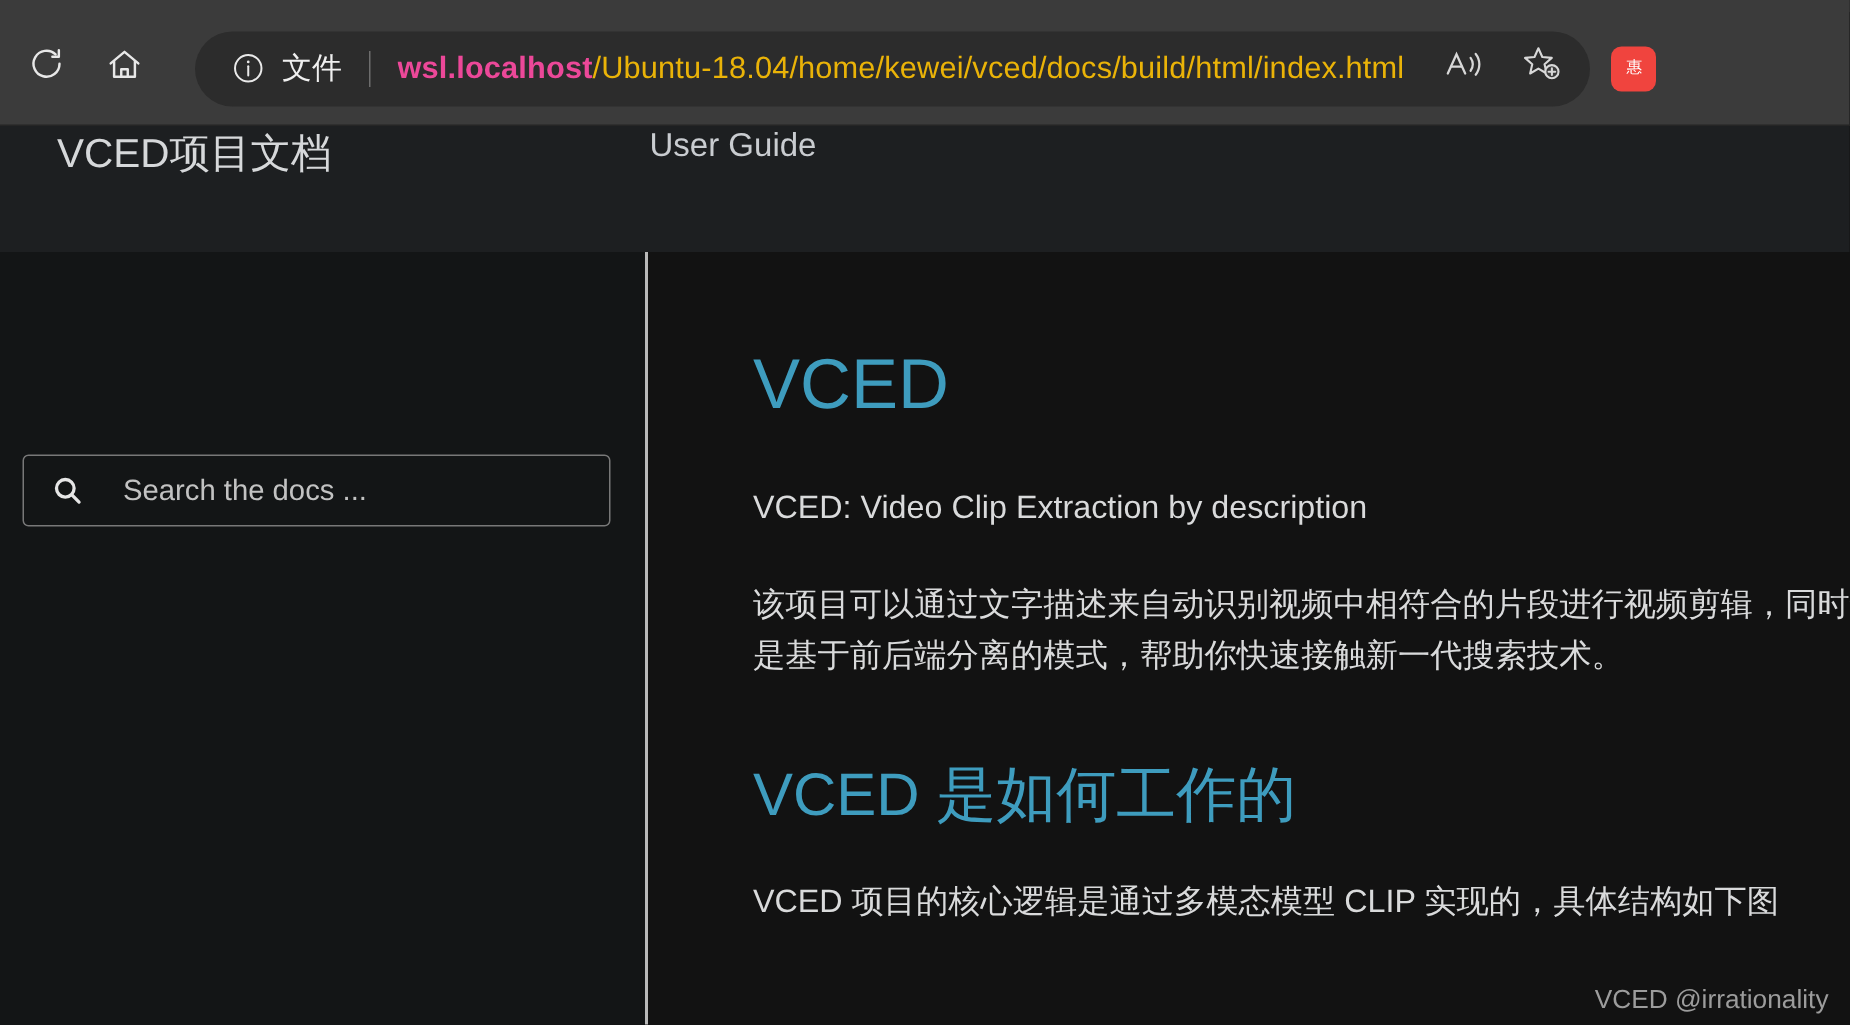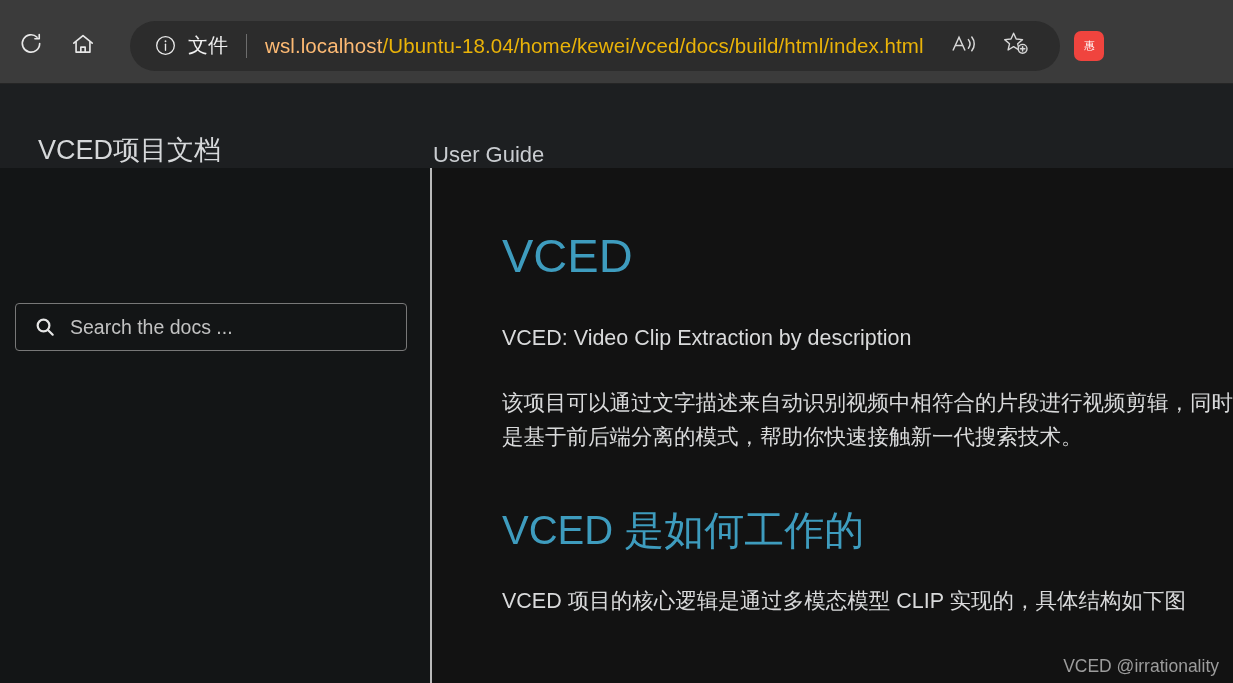--- a/index.html
+++ b/index.html
@@ -63,21 +63,21 @@
     background:#6d6d6d;
     margin:0 18px;
     flex:0 0 auto;
   }
   #url-text {
     font-size:20.5px;
     white-space:nowrap;
     overflow:hidden;
     letter-spacing:0.1px;
   }
-  #url-host { color:#fdba74; font-weight:400;text-align:center; }
+  #url-host { color:#ec4899; font-weight:700;text-align:center; }
   #url-path { color:#eab308; }
 
   #toolbar-right {
     display:flex; align-items:center;
     margin-left:14px;
     flex:0 0 auto;
   }
   #read-aloud-button, #favorites-button {
     width:52px; height:46px;
     display:flex; align-items:center; justify-content:center;
@@ -104,21 +104,21 @@
     background:#252525;
   }
 
   
   #page { position:absolute; top:84px; left:0; width:1233px; height:599px; background:#121212; }
 
   #site-header {
     position:absolute; top:0; left:0;
     width:1233px; height:84px;
     background:#1d1f21;
-    display:flex; align-items:flex-end;
+    display:flex; align-items:flex-start;
   }
   #site-title {
     margin-left:38px;
     font-size:27px;
     color:#d6d8da;
     white-space:nowrap;
   }
   #nav-links { margin-left:212px; display:flex; align-items:center; }
   #nav-item-user-guide {
     font-size:22px;
@@ -140,20 +140,21 @@
     width:2px; height:515px;
     background:#b9b9b9;
   }
   #search-box {
     position:absolute; top:135px; left:15px;
     width:392px; height:48px;
     border:1px solid #787878;
     border-radius:4px;
     display:flex; align-items:center;
     background:#131516;
+    gap:12px;
   }
   #search-icon { margin-left:18px; display:flex; color:#e6e6e6; }
   #search-input {
     flex:1;
     margin-left:14px; margin-right:10px;
     background:transparent; border:none; outline:none;
     color:#cfcfcf;
     font-family:"Liberation Sans", sans-serif;
     font-size:19.5px;
   }

